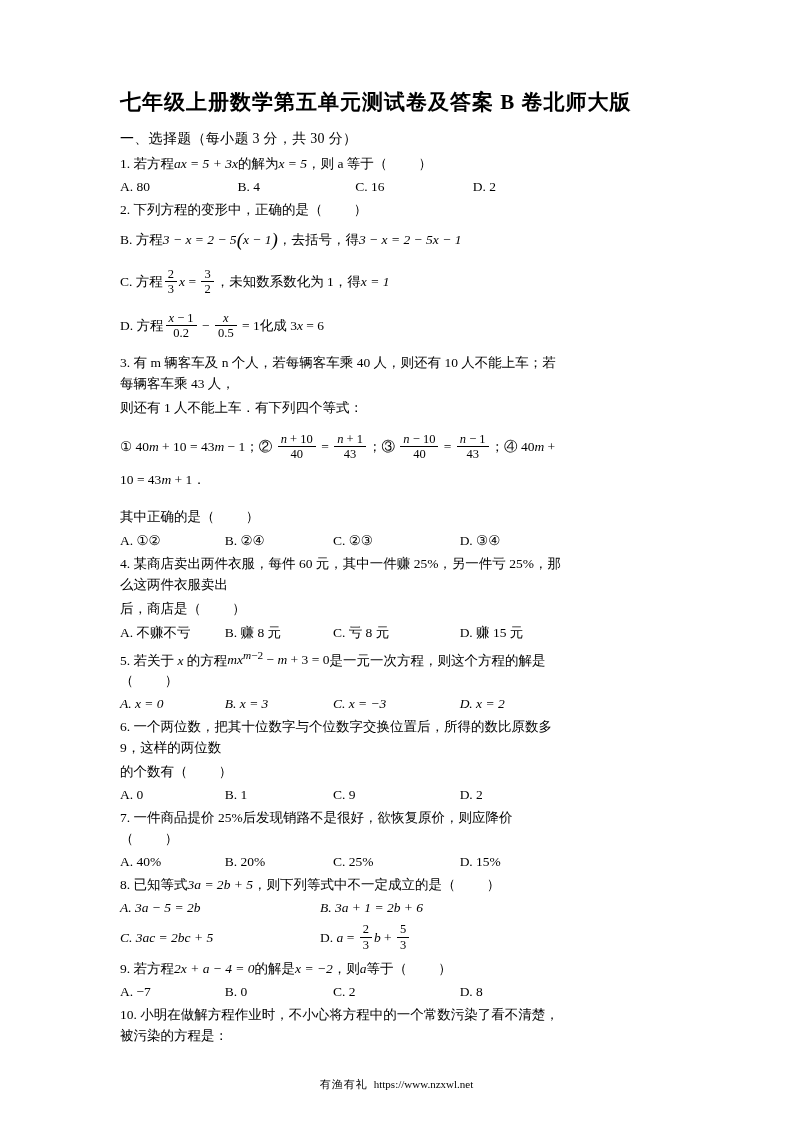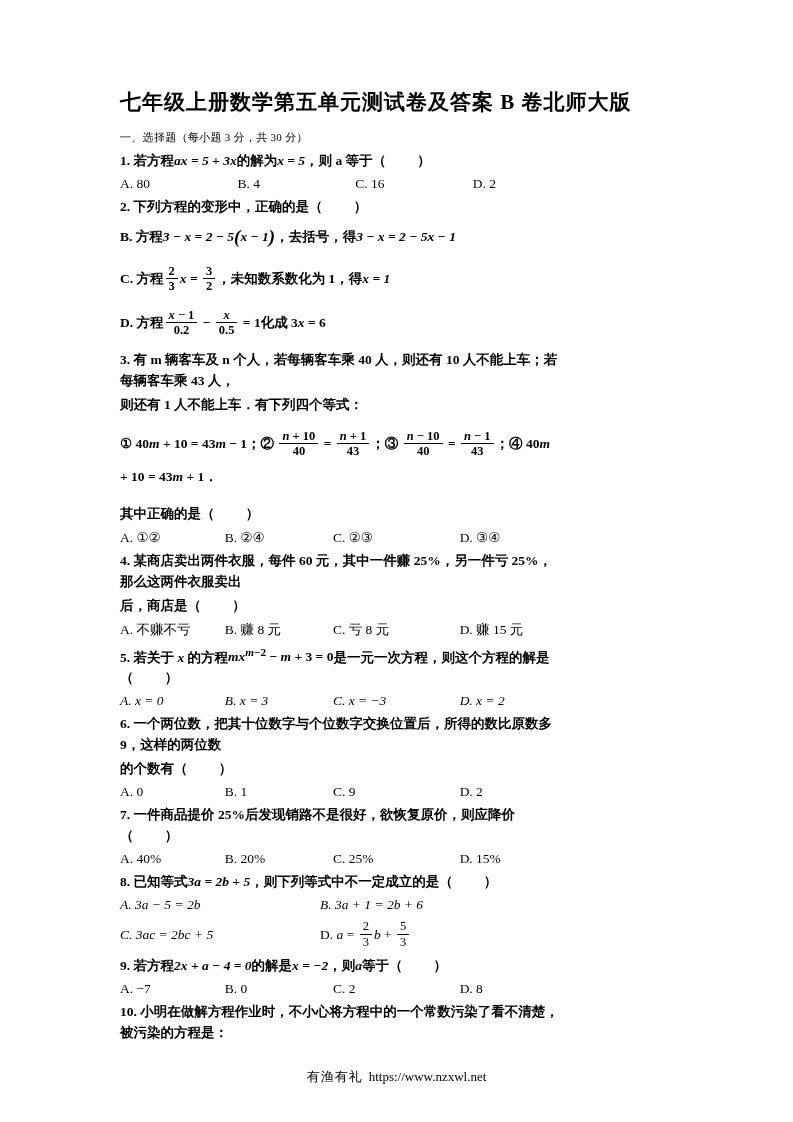--- a/index.html
+++ b/index.html
@@ -25,29 +25,28 @@
   }
   .doc-title {
     font-family: "Liberation Serif", serif;
     font-weight: bold;
     font-size: 21px;
     letter-spacing: 1px;
     margin: 0 0 14px 0;
     white-space: nowrap;
   }
   .sec-head {
-    font-size: 11px;
+    font-size: 14px;
     margin: 0 0 6px 0;
     letter-spacing: 0.3px;
   }
   .q {
     font-size: 13.5px;
     line-height: 1.55;
     margin: 0 0 4px 0;
-    font-weight: bold;
   }
   .q.spaced { margin-bottom: 11px; }
   .opts {
     font-size: 13.5px;
     display: flex;
     margin: 0 0 5px 0;
   }
   .opts span { display: inline-block; }
   .o1 { width: 124px; }
   .o2 { width: 128px; }
@@ -72,24 +71,24 @@
   .frac .num { display: block; padding: 0 3px; }
   .frac .den { display: block; border-top: 1px solid #000; padding: 0 3px; }
   .tallrow { line-height: 2.45; }
   .paren-big {
     font-size: 19px;
     vertical-align: -0.12em;
   }
   .footer {
     position: absolute;
     left: 0;
-    bottom: 36px;
+    bottom: 30px;
     width: 793px;
     text-align: center;
-    font-size: 13px;
+    font-size: 11px;
     color: #000;
     font-family: "Liberation Serif", serif;
   }
   .footer .mark { letter-spacing: 1px; }
   .footer .url { margin-left: 6px; }
   .num-line { margin-bottom: 3px; }
 </style>
 </head>
 <body>
 

